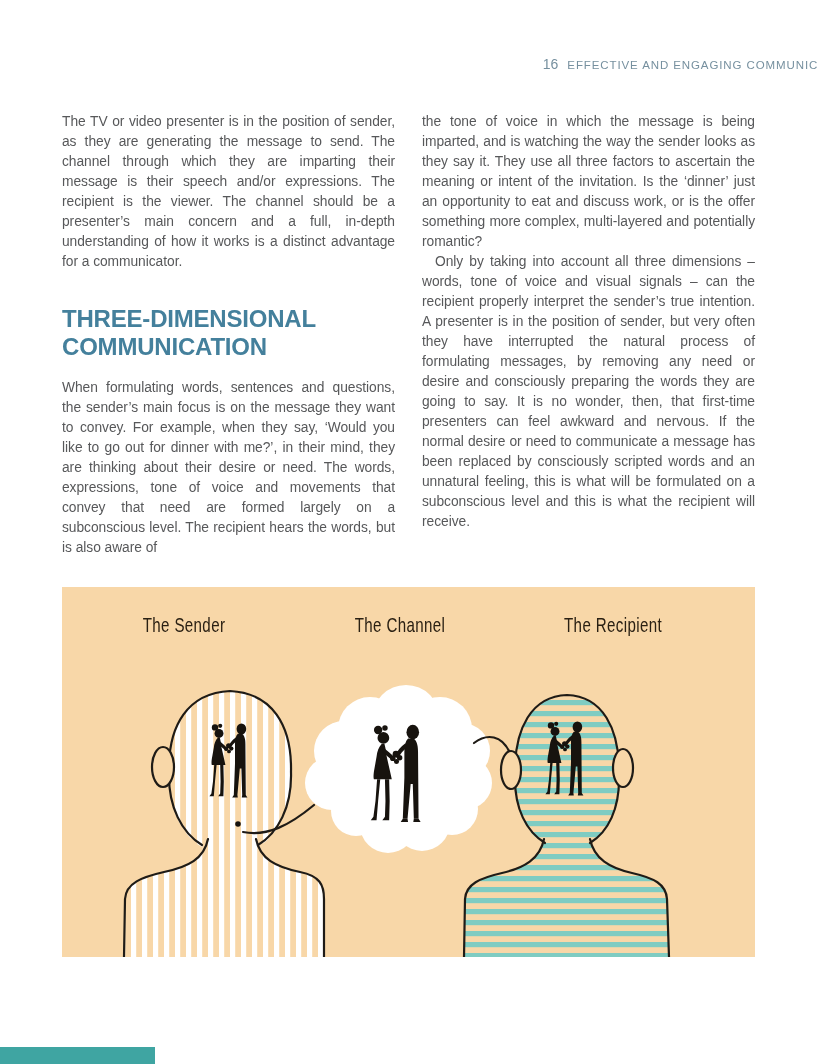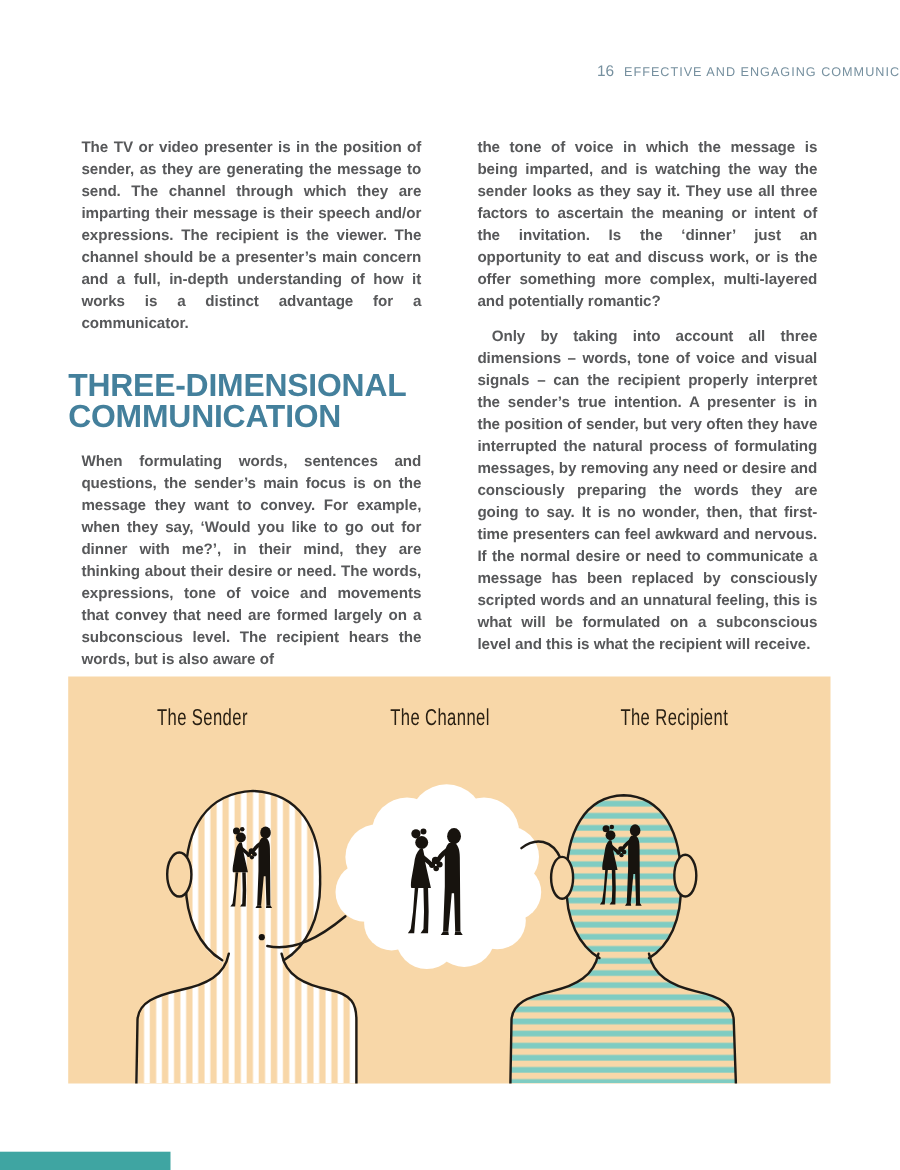--- a/index.html
+++ b/index.html
@@ -8,27 +8,27 @@
 
   
   .running-header{position:absolute;top:56px;left:0;width:100%;text-align:right;
         color:var(--header-color,#76909f);font-size:11.5px;letter-spacing:.9px;padding-left:39px;}
   .running-header .pagenum{font-size:14px;letter-spacing:0;margin-right:9px;color:var(--header-color,#76909f);}
 
   
   .columns{position:absolute;left:62px;top:112px;width:694px;display:flex;gap:27px;}
   .col{width:333px;text-align:justify;font-size:13.8px;line-height:20px;
        color:var(--body-color,#57585a);letter-spacing:-.05px;}
-  .col p{margin:12px;font-weight:bold;}
-  .col h2{font-size:29px;line-height:28px;font-weight:bold;color:var(--heading-color,#44809c);
+  .col p{margin:0;}
+  .col h2{font-size:24px;line-height:28px;font-weight:bold;color:var(--heading-color,#44809c);
           margin:33px 0 17px;text-align:left;letter-spacing:-.2px;}
   .indent{text-indent:13px;}
 
   
-  figure.illustration{position:absolute;left:62px;top:615px;width:693px;height:370px;
+  figure.illustration{position:absolute;left:62px;top:587px;width:693px;height:370px;
           margin:0;background:var(--background,#f8d7a8);}
   figure.illustration svg{position:absolute;left:0;top:0;display:block;}
   .fig-label{position:absolute;top:26px;transform:translateX(-50%) scaleX(.72);
           transform-origin:center top;white-space:nowrap;font-size:21px;font-weight:500;
           color:var(--label-color,#2a2013);letter-spacing:.5px;}
   .lbl-sender{left:122px;} .lbl-channel{left:338px;} .lbl-recipient{left:551px;}
 
   .caption{position:absolute;left:62px;top:996px;width:693px;margin:0;
           font-size:12.5px;line-height:16px;color:var(--body-color,#57585a);}
   .footer-bar{position:absolute;left:0;top:1047px;width:155px;height:17px;

